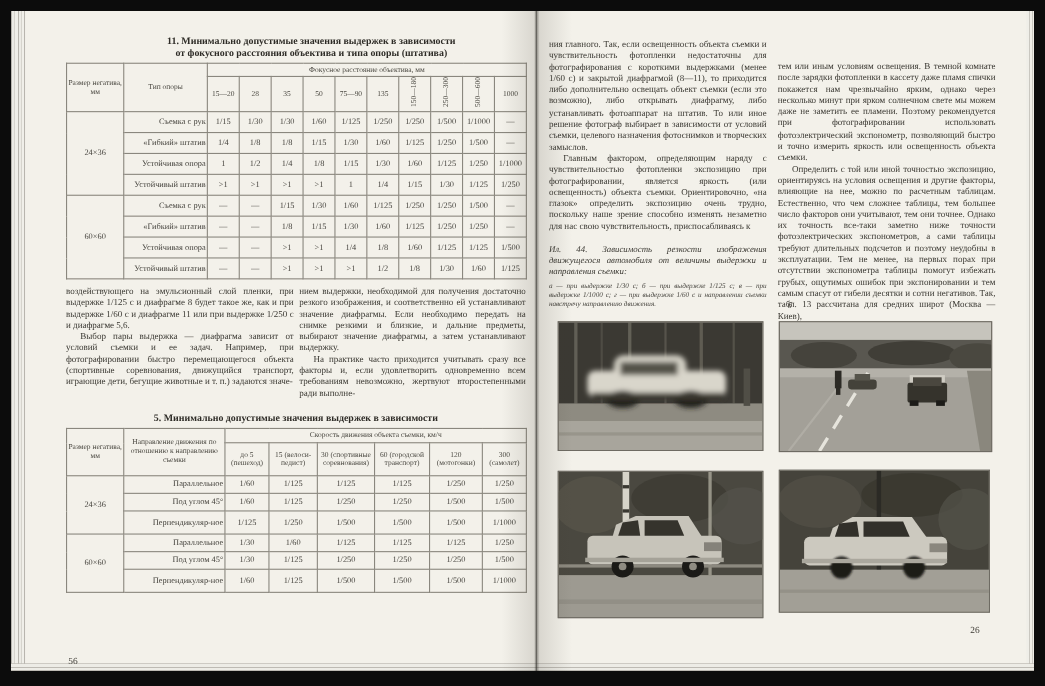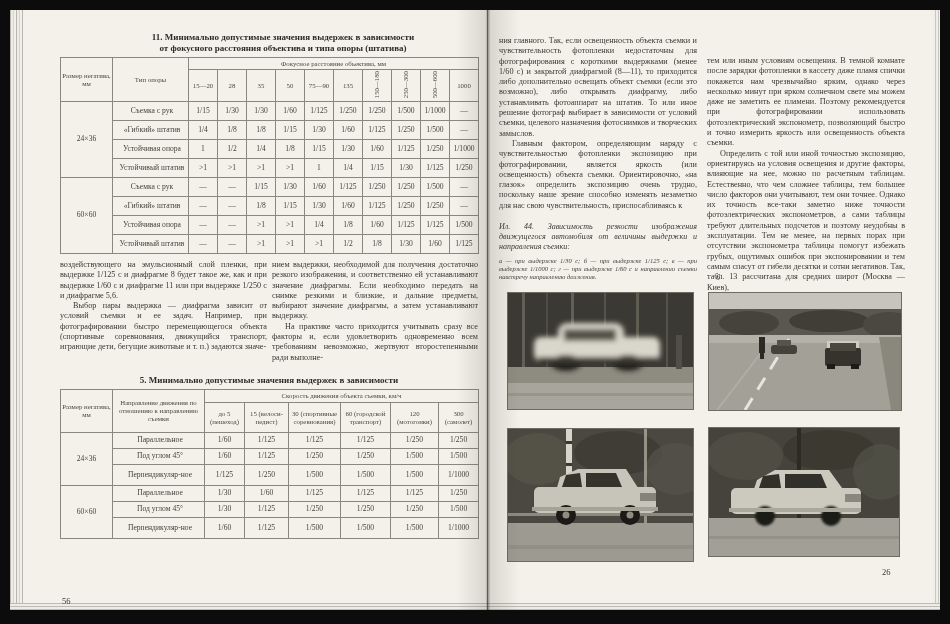--- a/index.html
+++ b/index.html
@@ -16,21 +16,21 @@
     background:linear-gradient(90deg,rgba(60,55,45,0) 0%,rgba(60,55,45,.14) 46%,rgba(30,28,22,.45) 50%,rgba(60,55,45,.14) 54%,rgba(60,55,45,0) 100%);}
   .gutter-line{position:absolute;top:0;left:477px;width:1px;height:100%;background:rgba(40,38,32,.55);}
 
   .abs{position:absolute;}
   .tbl-title{font-weight:bold;font-size:9px;line-height:11px;text-align:center;color:#2e2c27;}
   .btable{border-collapse:collapse;table-layout:fixed;width:418px;color:#45433d;}
   .btable th,.btable td{border:1px solid #8a877e;font-weight:normal;text-align:center;
       vertical-align:middle;padding:0 1px;overflow:hidden;}
   .btable th{font-size:6.8px;line-height:8px;color:#4a4841;}
   .btable td{font-size:7.6px;line-height:8.6px;}
-  .btable td.lbl{text-align:center;padding-left:4px;margin-top:14px;}
+  .btable td.lbl{text-align:right;padding-left:4px;margin-top:14px;}
   .vert{writing-mode:vertical-rl;transform:rotate(180deg);display:inline-block;line-height:8px;}
   .bodytext{font-size:8.2px;line-height:10.3px;text-align:justify;color:#3a3832;overflow:hidden;}
   .bodytext p{margin:0;}
   .bodytext p.ind{text-indent:13px;}
   .cap-title{font-style:italic;font-size:8px;line-height:9.8px;text-align:justify;color:#3a3832;}
   .cap-detail{font-style:italic;font-size:6.5px;line-height:7.9px;text-align:justify;color:#45433d;}
   .pagenum{font-size:8.5px;color:#3a3832;}
   .photo{position:absolute;border:1px solid #6e6b63;background:#9a978e;}
   .photo svg{display:block;}
   .photo-label{position:absolute;font-style:italic;font-size:8px;color:#3a3832;}

